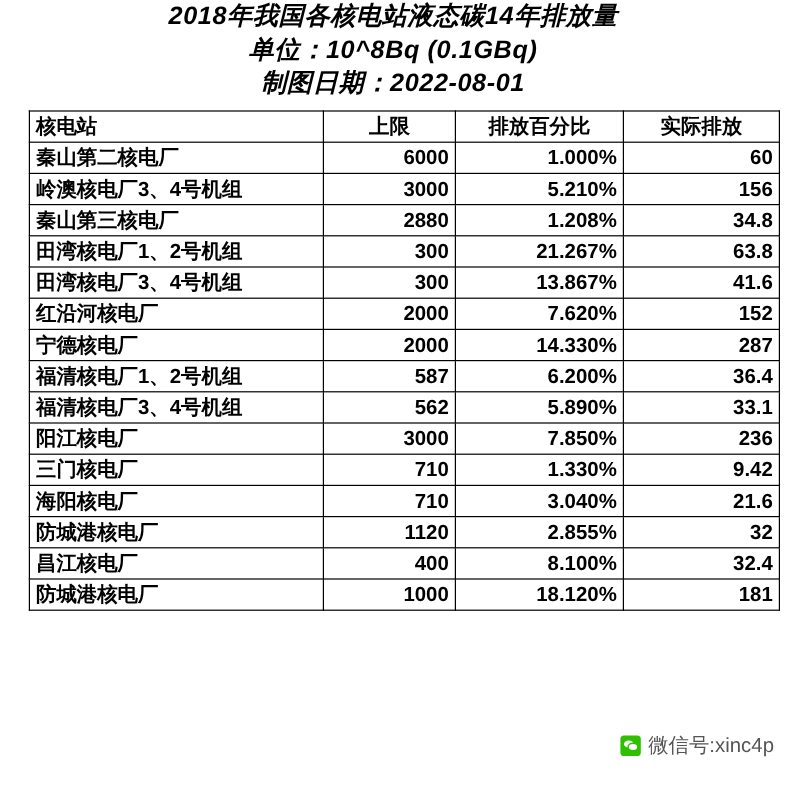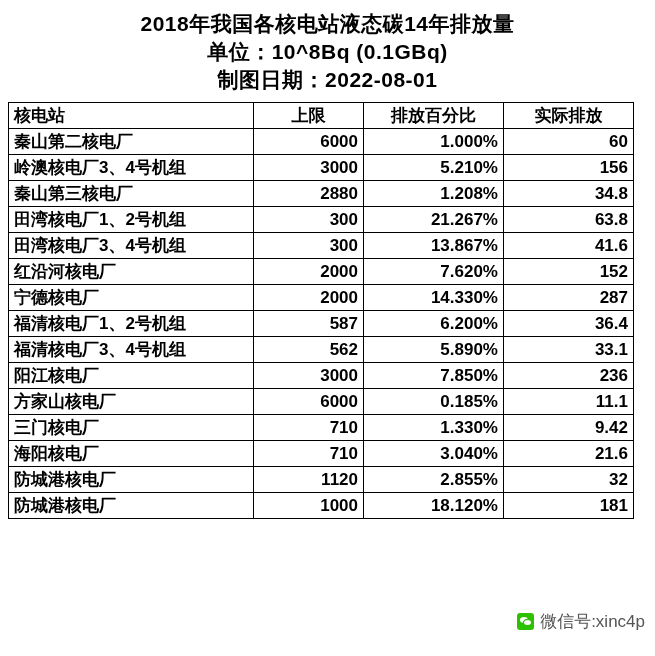--- a/index.html
+++ b/index.html
@@ -16,33 +16,33 @@
   }
   .page {
     width: 655px;
     height: 656px;
     position: relative;
     box-sizing: border-box;
     padding: 0;
   }
   .title-block {
     text-align: center;
-    padding-top: 10px;
+    font-style: italic;
   }
   .title-line {
     font-size: 21px;
     font-weight: bold;
     color: #000;
     line-height: 28px;
     letter-spacing: 0.5px;
   }
   table.data-table {
     border-collapse: collapse;
     width: 625px;
-    margin: 8px 0 0 8px;
+    margin: 8px 0 0 24px;
     table-layout: fixed;
   }
   table.data-table td, table.data-table th {
     border: 1px solid #000;
     font-size: 17px;
     font-weight: bold;
     color: #000;
     height: 26px;
     padding: 0 5px;
     box-sizing: border-box;
@@ -175,44 +175,44 @@
         <td class="col-pct">5.890%</td>
         <td class="col-act">33.1</td>
       </tr>
       <tr>
         <td class="col-name">阳江核电厂</td>
         <td class="col-limit">3000</td>
         <td class="col-pct">7.850%</td>
         <td class="col-act">236</td>
       </tr>
       <tr>
-        <td class="col-name">方家山核电厂</td>
-        <td class="col-limit">6000</td>
-        <td class="col-pct">0.185%</td>
-        <td class="col-act">11.1</td>
-      </tr>
-      <tr>
         <td class="col-name">三门核电厂</td>
         <td class="col-limit">710</td>
         <td class="col-pct">1.330%</td>
         <td class="col-act">9.42</td>
       </tr>
       <tr>
         <td class="col-name">海阳核电厂</td>
         <td class="col-limit">710</td>
         <td class="col-pct">3.040%</td>
         <td class="col-act">21.6</td>
       </tr>
       <tr>
         <td class="col-name">防城港核电厂</td>
         <td class="col-limit">1120</td>
         <td class="col-pct">2.855%</td>
         <td class="col-act">32</td>
       </tr>
       <tr>
+        <td class="col-name">昌江核电厂</td>
+        <td class="col-limit">400</td>
+        <td class="col-pct">8.100%</td>
+        <td class="col-act">32.4</td>
+      </tr>
+      <tr>
         <td class="col-name">防城港核电厂</td>
         <td class="col-limit">1000</td>
         <td class="col-pct">18.120%</td>
         <td class="col-act">181</td>
       </tr>
     </tbody>
   </table>
 
   <div class="wm">
     <span class="wm-logo"></span>

